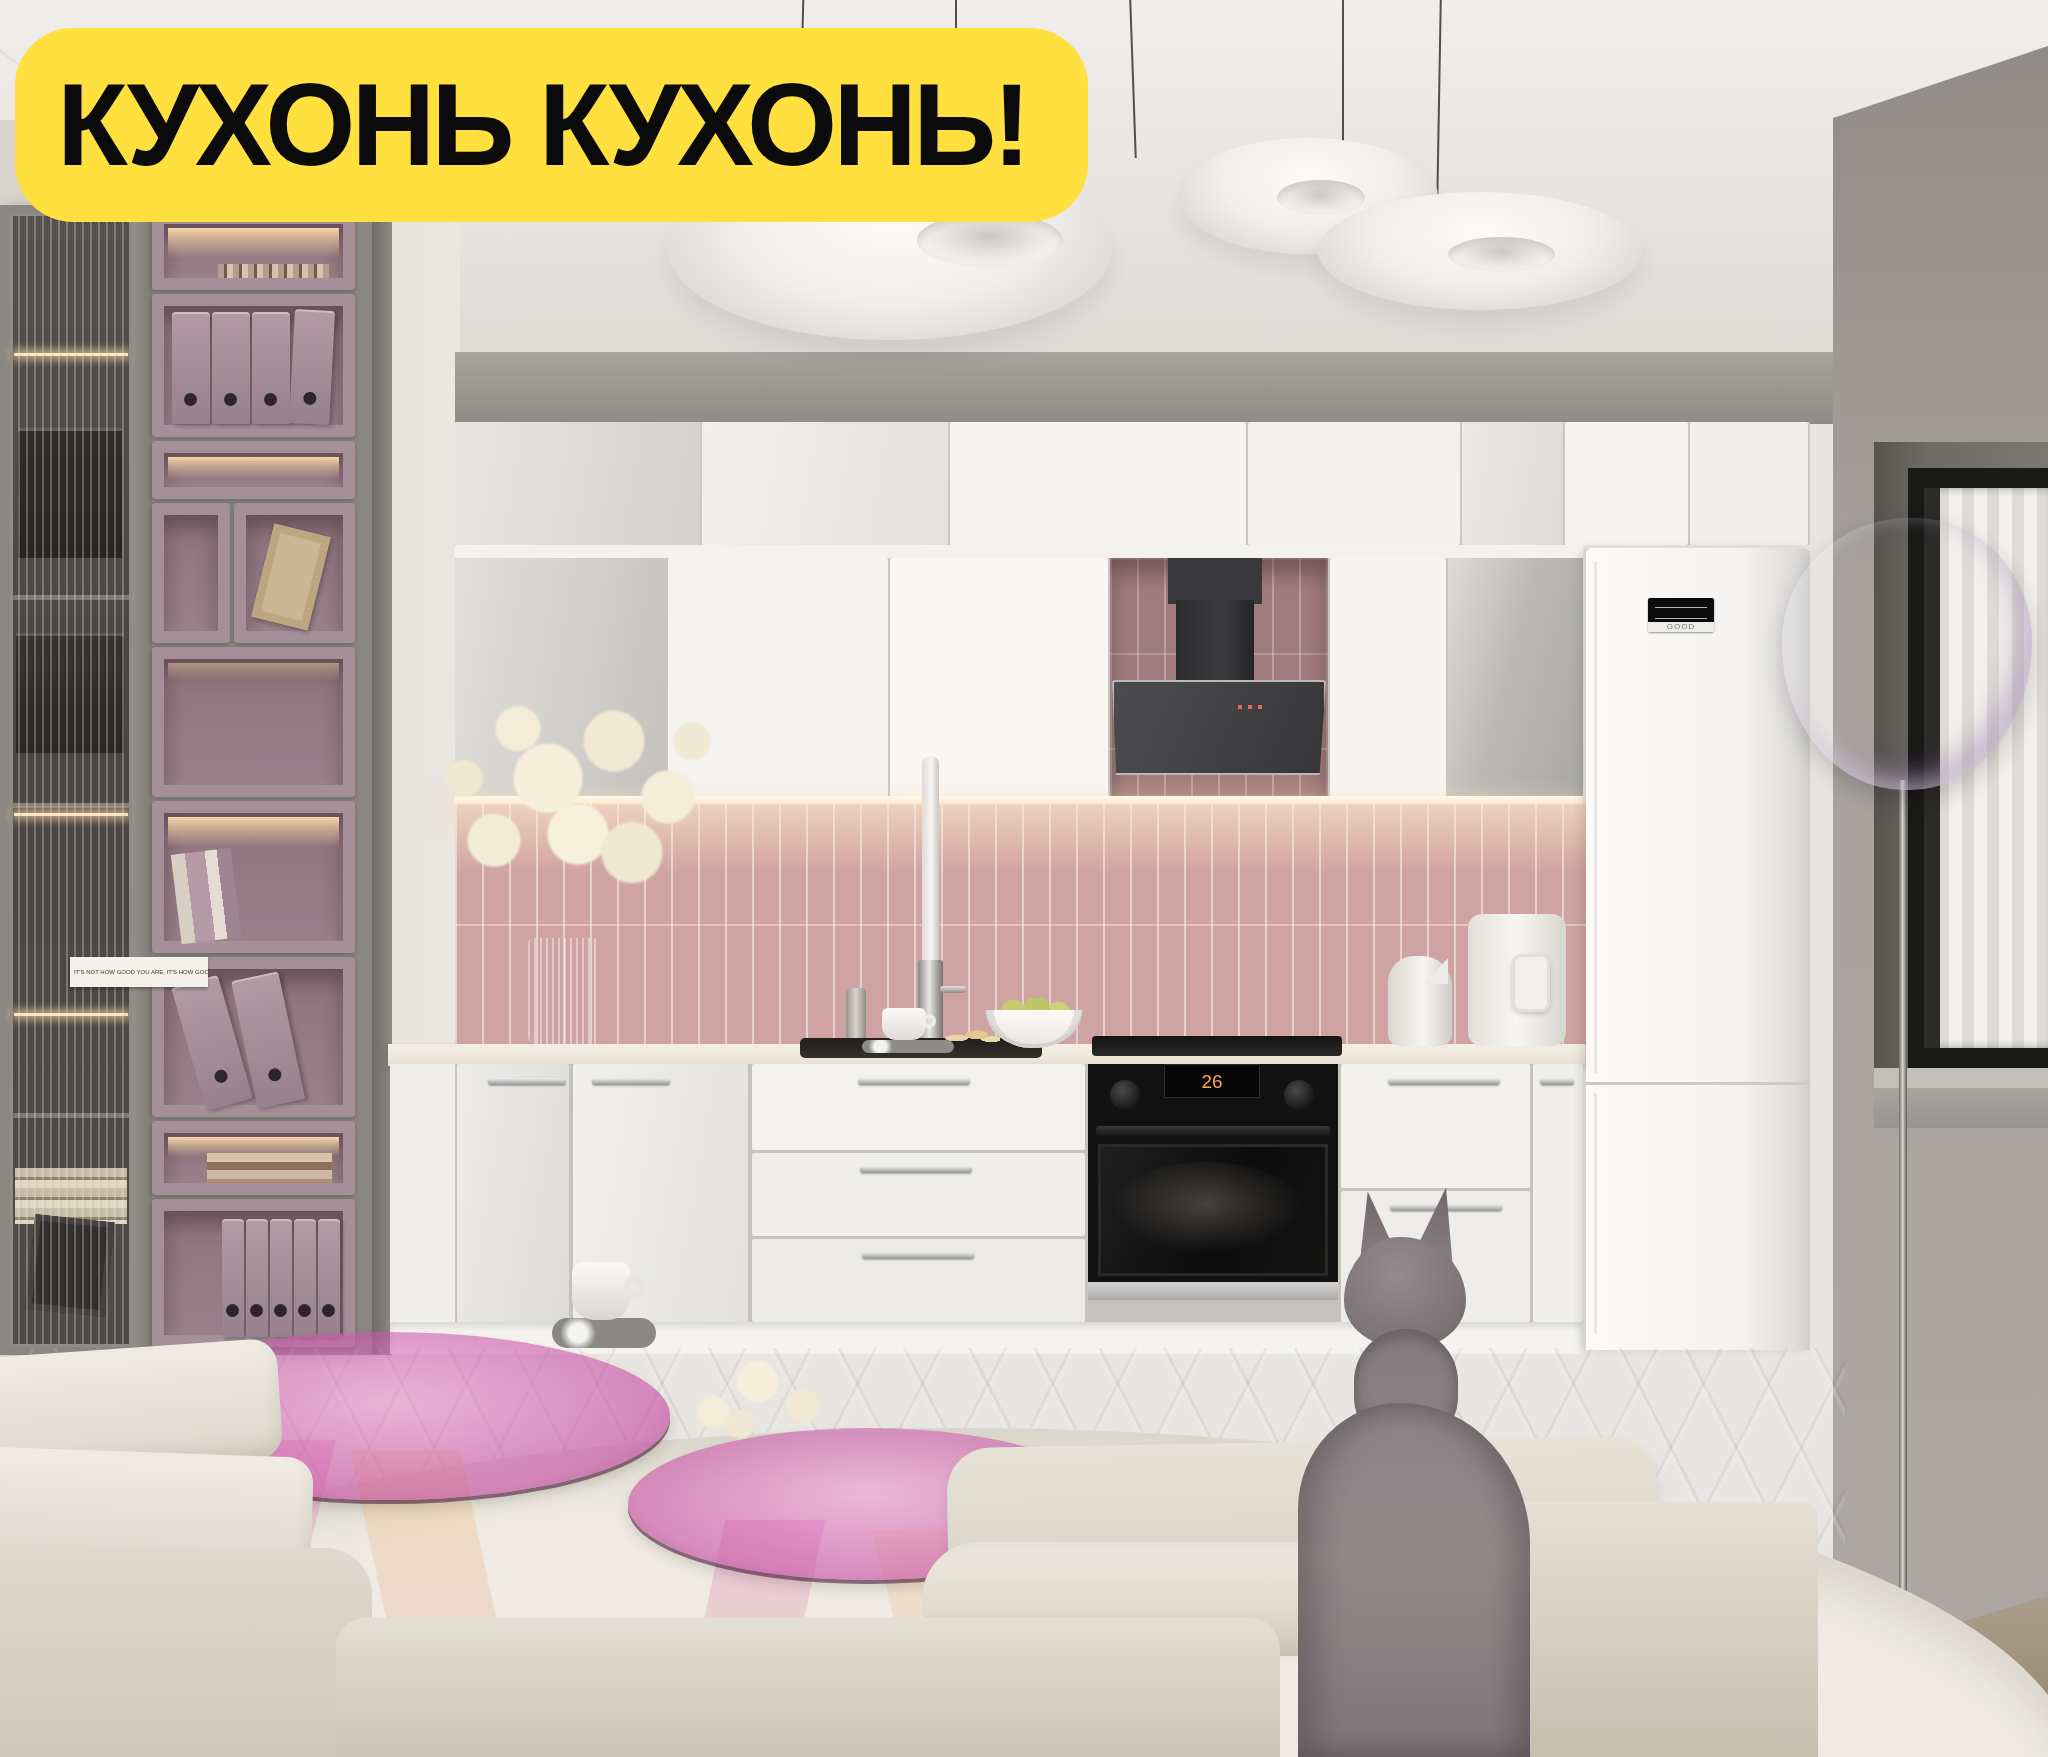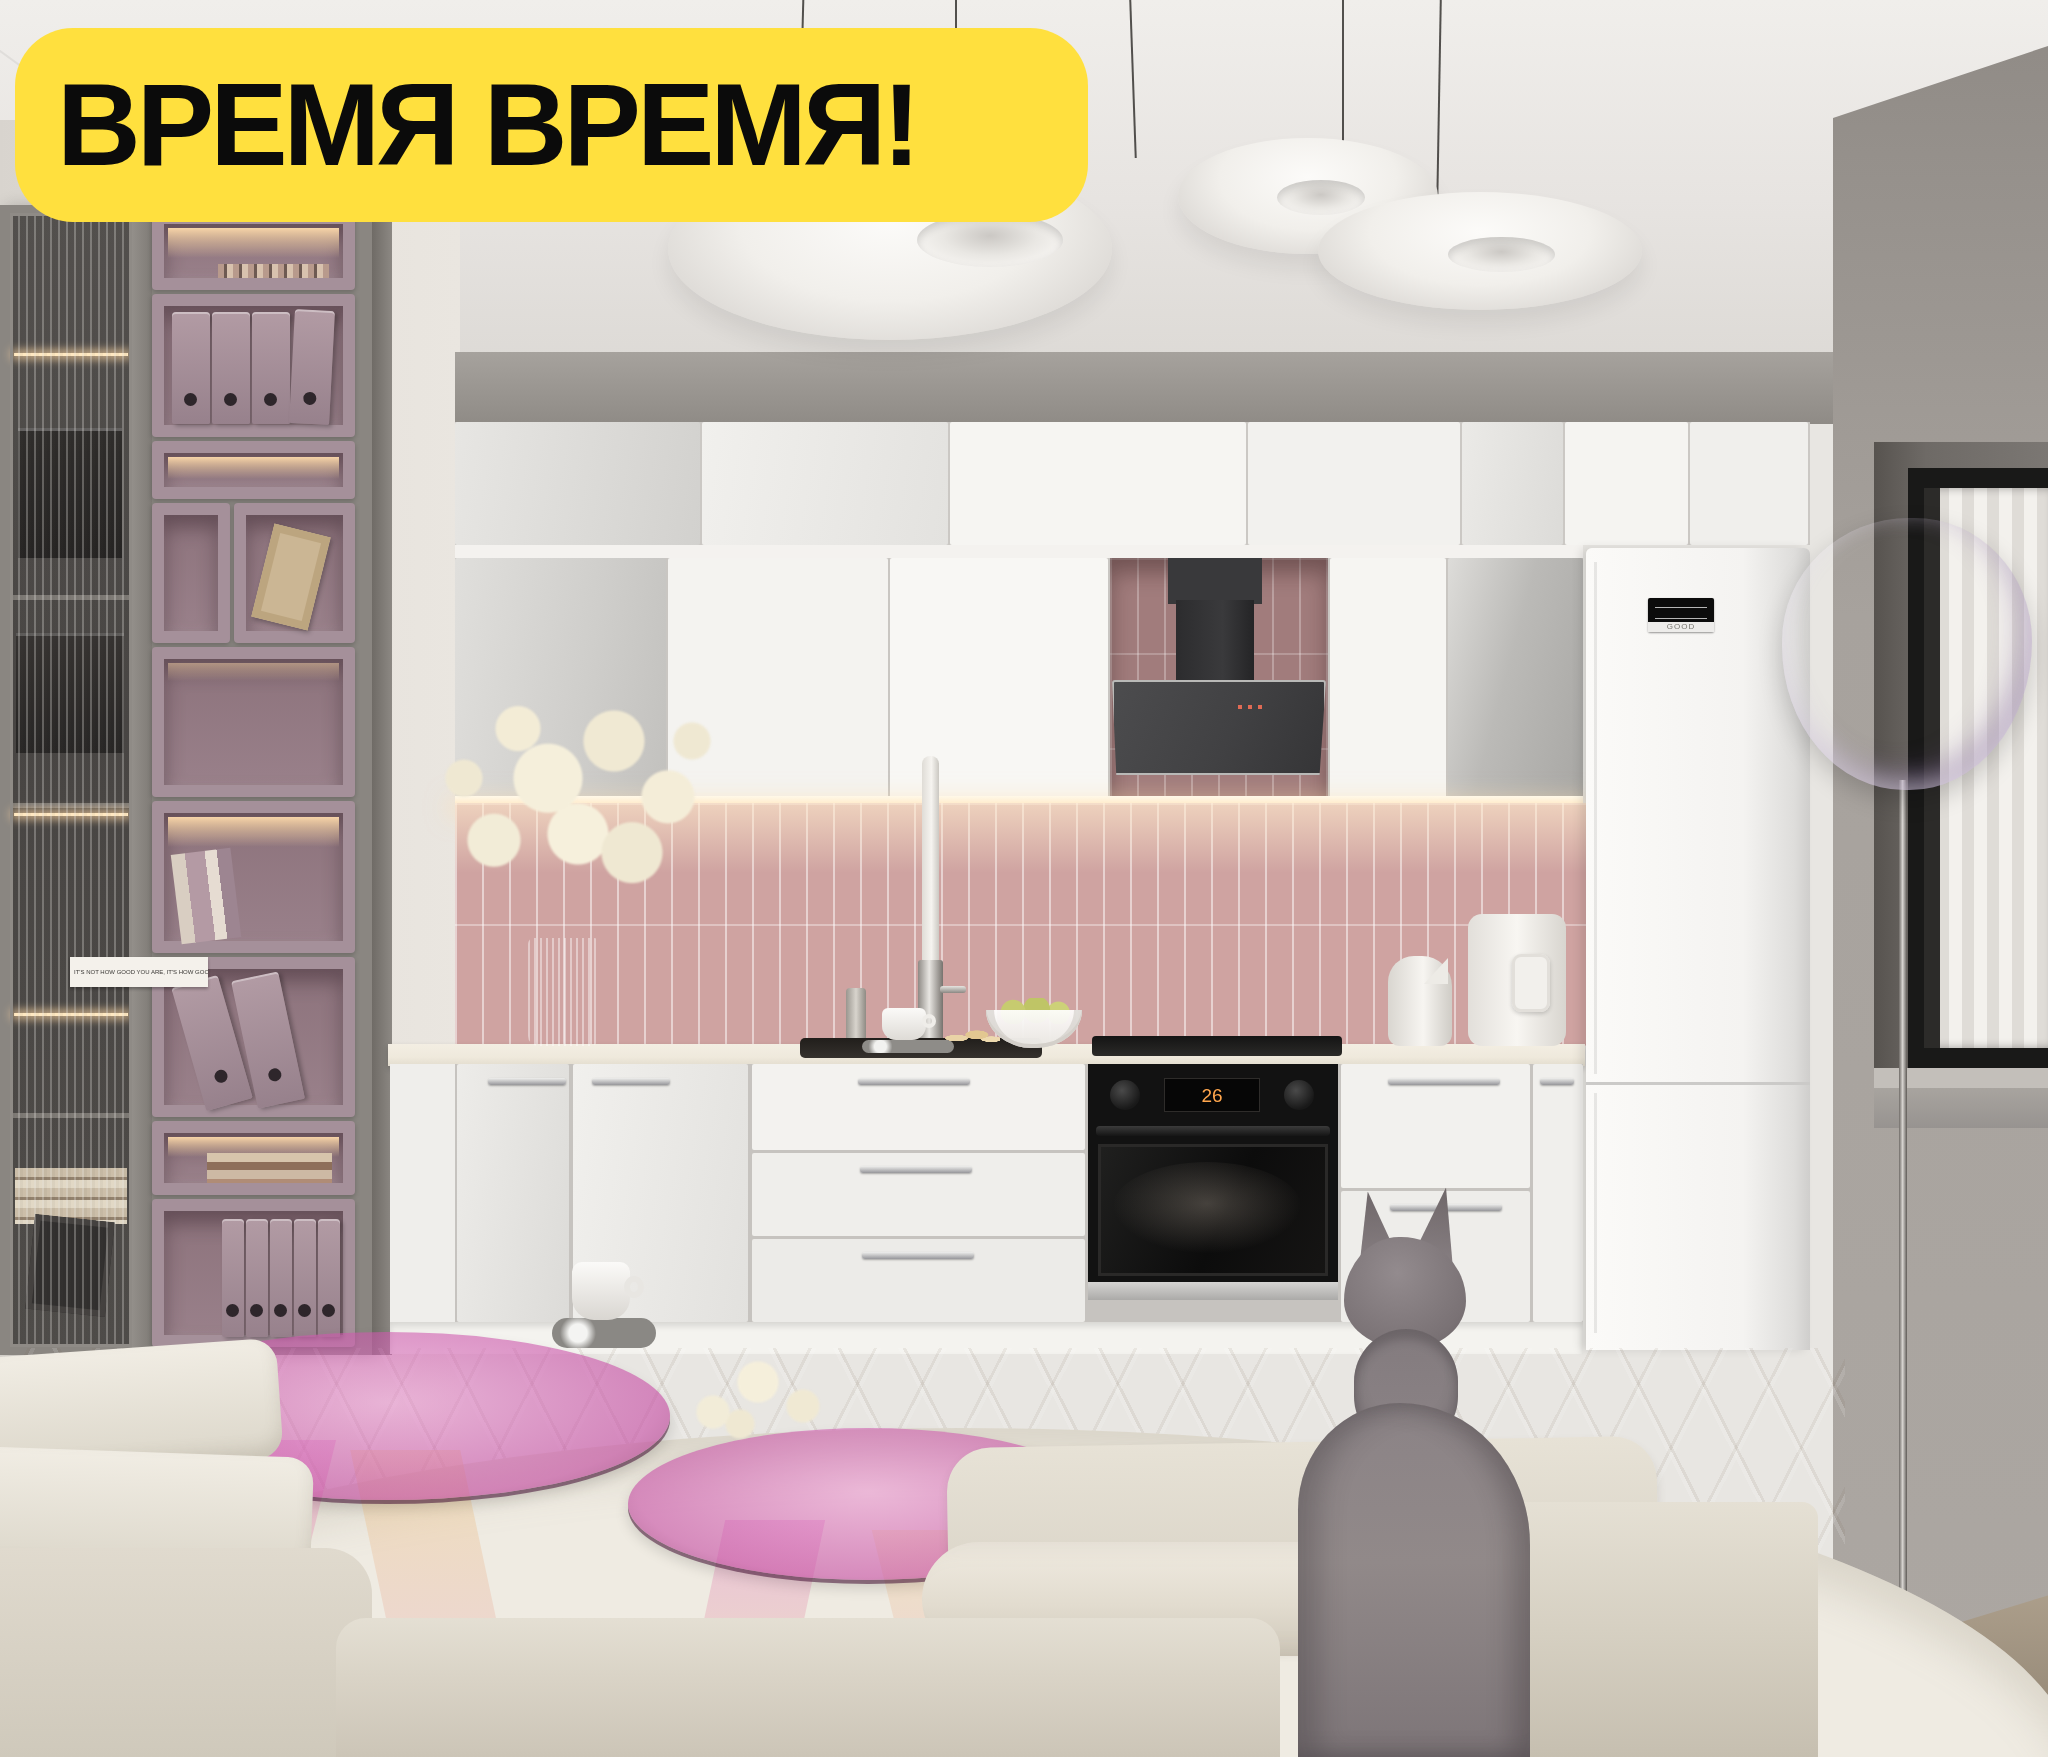--- a/index.html
+++ b/index.html
@@ -231,21 +231,21 @@
   <div class="hbar" style="left:858px;top:1078px;width:112px"></div>
   <div class="hbar" style="left:860px;top:1166px;width:112px"></div>
   <div class="hbar" style="left:862px;top:1252px;width:112px"></div>
   <div class="hbar" style="left:1388px;top:1078px;width:112px"></div>
   <div class="hbar" style="left:1390px;top:1204px;width:112px"></div>
   <div class="hbar" style="left:1540px;top:1078px;width:34px"></div>
 
   <div class="abs" style="left:1088px;top:1064px;width:250px;height:236px;background:#121212">
     <div class="abs" style="left:22px;top:16px;width:30px;height:30px;border-radius:50%;background:radial-gradient(circle at 40% 35%,#4A4A4A,#191919 70%)"></div>
     <div class="abs" style="left:196px;top:16px;width:30px;height:30px;border-radius:50%;background:radial-gradient(circle at 40% 35%,#4A4A4A,#191919 70%)"></div>
-    <div class="abs" style="left:76px;top:14px;width:96px;height:34px;background:#060606;border:1px solid #2E2C2A;color:#FFA64D;font-size:19px;text-align:center;line-height:34px">26</div>
+    <div class="abs" style="left:76px;top:0;width:96px;height:34px;background:#060606;border:1px solid #2E2C2A;color:#FFA64D;font-size:19px;text-align:center;line-height:34px">26</div>
     <div class="abs" style="left:8px;top:62px;width:234px;height:10px;background:linear-gradient(180deg,#3B3B3B,#151515);border-radius:4px"></div>
     <div class="abs" style="left:10px;top:80px;width:230px;height:132px;background:linear-gradient(115deg,#20201F 0%,#0C0C0C 55%,#161514 100%);box-shadow:inset 0 0 0 3px #2A2928">
       <div class="abs" style="left:14px;top:18px;width:190px;height:92px;border-radius:50%;background:radial-gradient(ellipse at 50% 45%,rgba(196,182,166,.30),rgba(196,182,166,0) 70%)"></div>
     </div>
     <div class="abs" style="left:0;top:218px;width:250px;height:18px;background:linear-gradient(180deg,#D6D5D3,#ABAAA8)"></div>
   </div>
 
   <div class="abs" style="left:390px;top:1322px;width:1193px;height:32px;background:#F4F3EF;box-shadow:inset 0 4px 6px rgba(0,0,0,.12)"></div>
 
   <div class="abs" style="left:1586px;top:548px;width:224px;height:802px;background:linear-gradient(90deg,#FBFAF8 0%,#F4F3F1 70%,#DEDDDB 93%,#CFCECC 100%);border-radius:6px 6px 0 0;box-shadow:-6px 0 10px rgba(0,0,0,.10)">
@@ -295,16 +295,16 @@
 
   <div class="abs" style="left:1290px;top:1185px;width:250px;height:572px">
     <div class="abs" style="left:62px;top:6px;width:44px;height:74px;background:linear-gradient(180deg,#6F6769,#877F82);clip-path:polygon(6% 100%,46% 0,100% 100%);transform:rotate(-7deg)"></div>
     <div class="abs" style="left:126px;top:2px;width:46px;height:78px;background:linear-gradient(180deg,#6F6769,#877F82);clip-path:polygon(0 100%,52% 0,94% 100%);transform:rotate(9deg)"></div>
     <div class="abs" style="left:54px;top:52px;width:122px;height:112px;border-radius:46% 54% 48% 52%/58% 58% 44% 44%;background:radial-gradient(circle at 44% 32%,#938B8E,#7A7275 72%,#6A6265)"></div>
     <div class="abs" style="left:64px;top:144px;width:104px;height:120px;border-radius:50%/44%;background:linear-gradient(180deg,#837B7E,#8B8386);box-shadow:inset 0 10px 10px rgba(40,34,38,.25),inset 0 -16px 14px rgba(50,44,48,.22)"></div>
     <div class="abs" style="left:8px;top:218px;width:232px;height:354px;border-radius:44% 56% 0 0/30% 40% 0 0;background:linear-gradient(180deg,#8B8386 0%,#918989 45%,#7D7578 100%);box-shadow:inset 22px 0 26px rgba(45,40,44,.25),inset -18px 0 24px rgba(45,40,44,.28)"></div>
   </div>
 
   <div class="abs" style="left:15px;top:28px;width:1073px;height:194px;background:#FFE03E;border-radius:58px;display:flex;align-items:center;padding-left:42px">
-    <span class="banner-text" style="font-size:116px">ВРЕМЯ ВРЕМЯ!</span>
+    <span class="banner-text" style="font-size:116px">КУХОНЬ КУХОНЬ!</span>
   </div>
 
 </div>
 
 </body></html>

